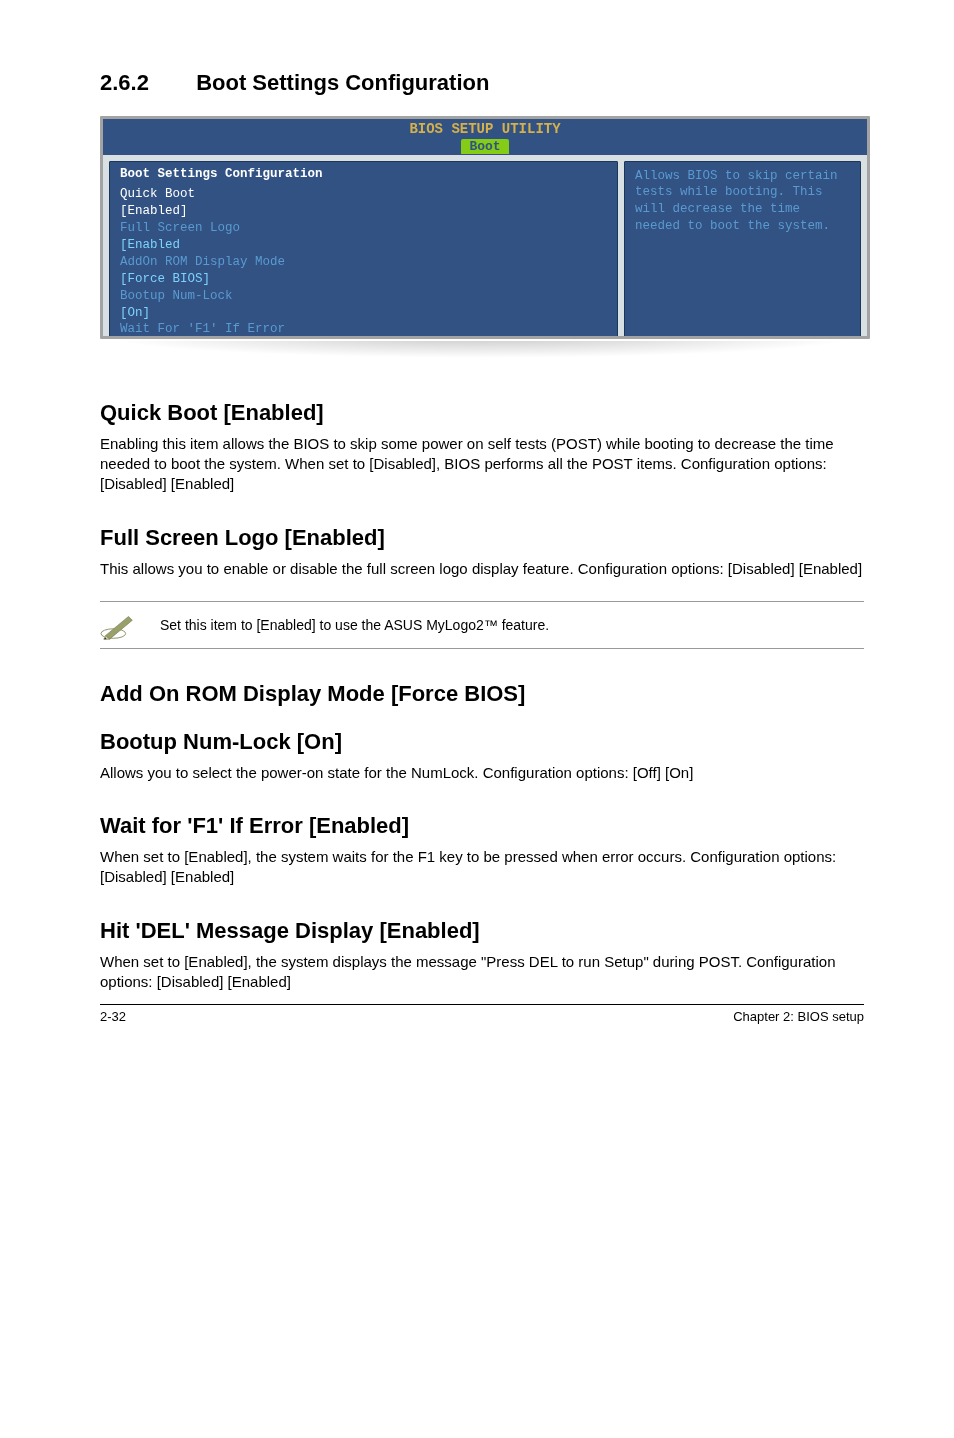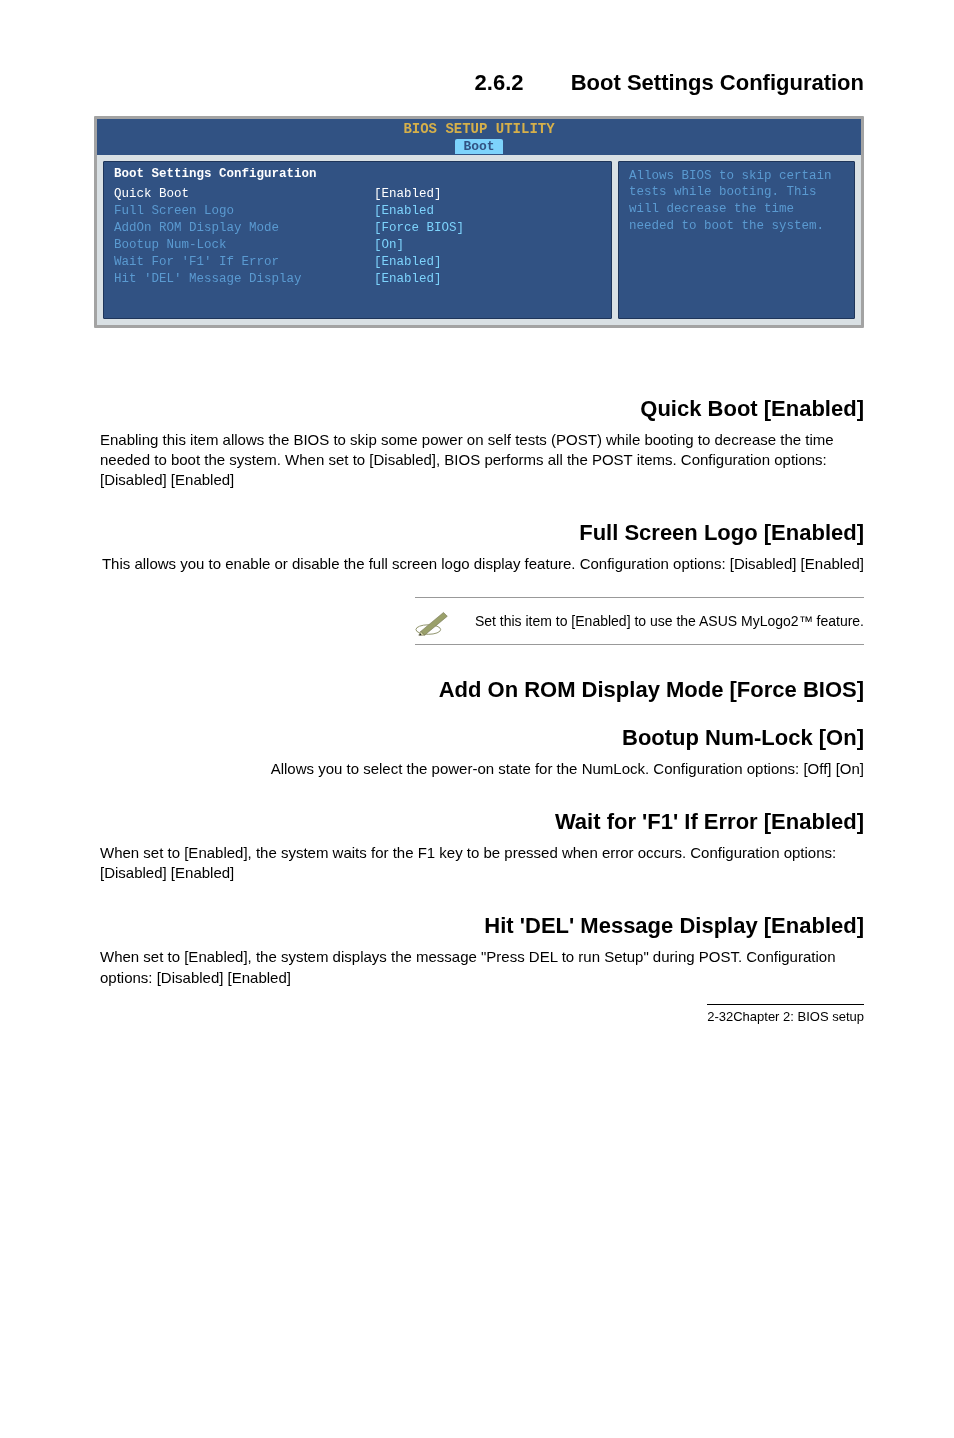--- a/index.html
+++ b/index.html
@@ -11,21 +11,20 @@
     color: #000;
   }
   .page {
     width: 954px;
     height: 1064px;
     box-sizing: border-box;
     padding: 70px 90px 40px 100px;
     position: relative;
     display: flex;
     flex-direction: column;
-    align-items: flex-end;
   }
   .section-heading {
     font-size: 22px;
     font-weight: bold;
     margin: 0 0 20px 0;
   }
   .section-heading .num {
     display: inline-block;
     width: 90px;
   }
@@ -43,21 +42,21 @@
     color: #d6b04a;
     text-align: center;
     font-family: "Courier New", monospace;
     font-weight: bold;
     font-size: 14px;
     padding-top: 2px;
     line-height: 1.2;
   }
   .bios-tab {
     display: inline-block;
-    background: #7dd3fc;
+    background: #84cc16;
     color: #315283;
     font-family: "Courier New", monospace;
     font-weight: bold;
     font-size: 13px;
     padding: 0 8px;
     border-radius: 2px 2px 0 0;
     margin-top: 1px;
   }
   .bios-body {
     display: flex;
@@ -75,21 +74,21 @@
     font-size: 12.5px;
     line-height: 1.35;
   }
   .left-title {
     color: #fff;
     font-weight: bold;
     margin-bottom: 4px;
   }
   .bios-row {
     display: flex;
-    flex-direction: row;
+    flex-direction: column;
   }
   .bios-label {
     width: 260px;
     color: #5a9ad1;
   }
   .bios-label.sel { color: #ffffff; }
   .bios-val {
     color: #7dd3fc;
   }
   .bios-val.sel { color: #ffffff; }

